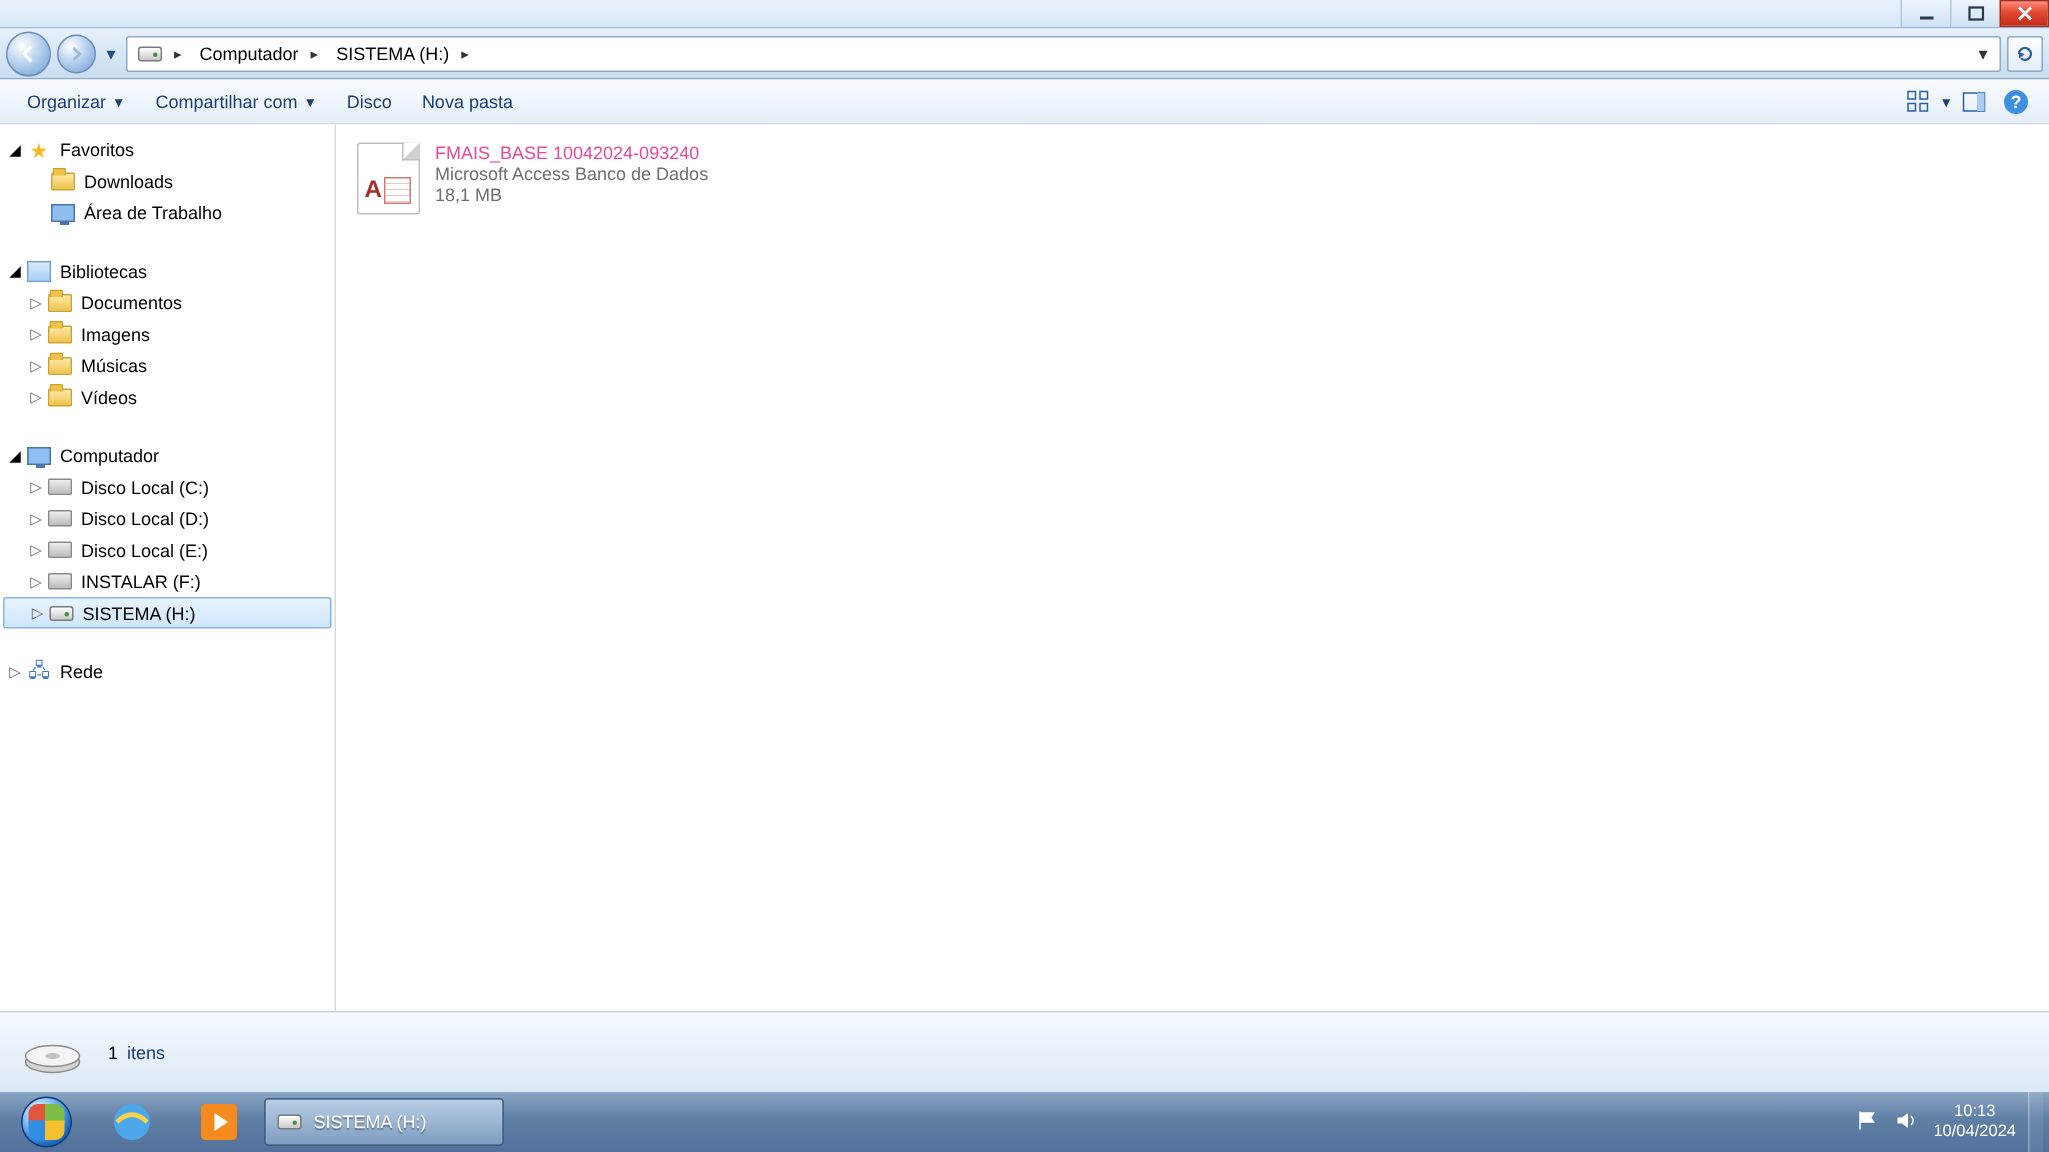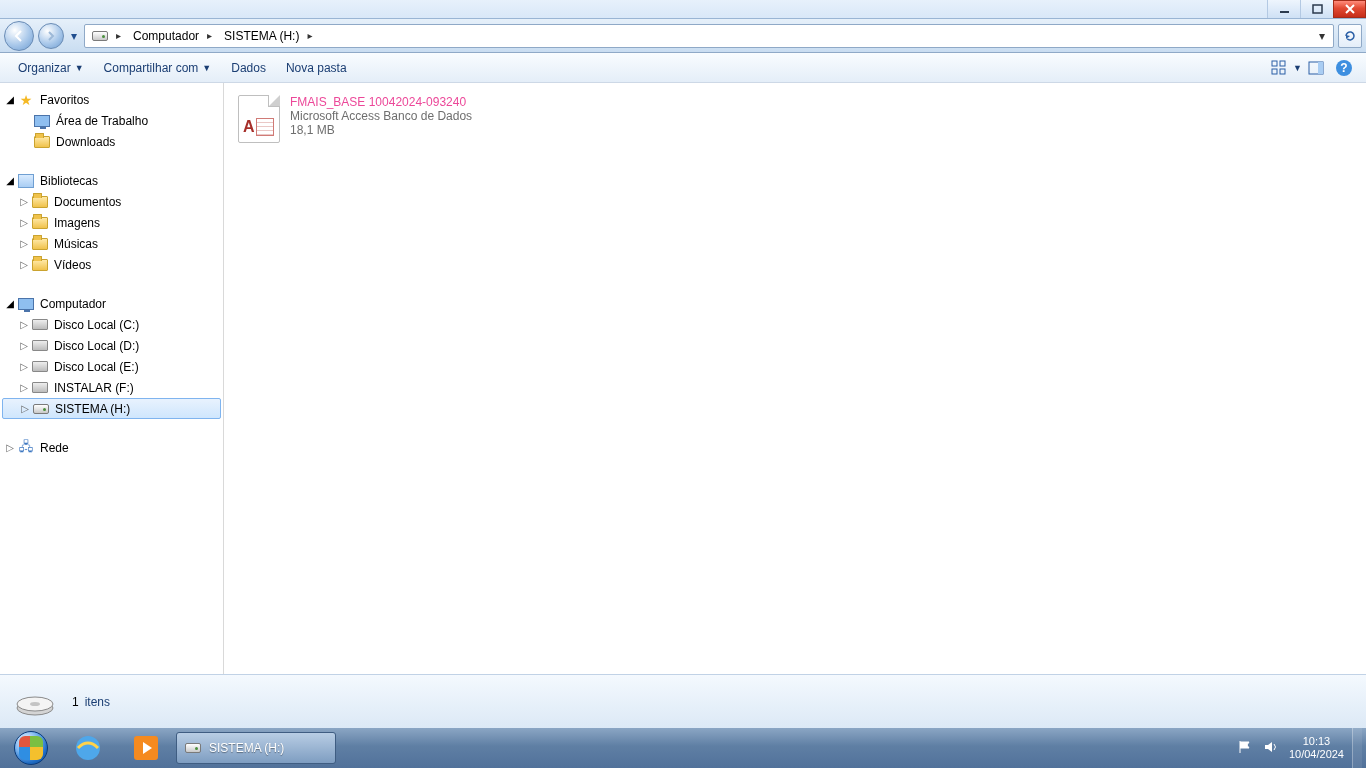--- a/index.html
+++ b/index.html
@@ -147,21 +147,21 @@
 <div class="toolbar">
   <div class="tb-btn">
     <span>Organizar</span>
     <span class="tb-drop">▼</span>
   </div>
   <div class="tb-btn">
     <span>Compartilhar com</span>
     <span class="tb-drop">▼</span>
   </div>
   <div class="tb-btn">
-    <span>Dados</span>
+    <span>Disco</span>
   </div>
   <div class="tb-btn">
     <span>Nova pasta</span>
   </div>
   <div class="tb-spacer"></div>
   <div class="tb-icon">
     <svg width="16" height="16">
         <rect x="1" y="1" width="5" height="5" fill="none" stroke="#2a5fa6"></rect>
         <rect x="9" y="1" width="5" height="5" fill="none" stroke="#2a5fa6"></rect>
         <rect x="1" y="9" width="5" height="5" fill="none" stroke="#2a5fa6"></rect>
@@ -191,32 +191,32 @@
           <div class="row">
             <span class="expander open">◢</span>
             <span class="tree-ico ico-star">★</span>
             <span class="tree-lbl">Favoritos</span>
           </div>
           <ul class="indent2">
             <li>
                 <div class="row">
                   <span class="expander"></span>
                   <span class="tree-ico">
+                    <span class="ico-folder"></span>
+                  </span>
+                  <span class="tree-lbl">Downloads</span>
+                </div>
+              </li>
+            <li>
+                <div class="row">
+                  <span class="expander"></span>
+                  <span class="tree-ico">
                     <span class="ico-monitor"></span>
                   </span>
                   <span class="tree-lbl">Área de Trabalho</span>
-                </div>
-              </li>
-            <li>
-                <div class="row">
-                  <span class="expander"></span>
-                  <span class="tree-ico">
-                    <span class="ico-folder"></span>
-                  </span>
-                  <span class="tree-lbl">Downloads</span>
                 </div>
               </li>
           </ul>
         </li>
         <li class="group-gap"></li>
         <li>
           <div class="row">
             <span class="expander open">◢</span>
             <span class="tree-ico">
                 <span class="ico-lib"></span>

